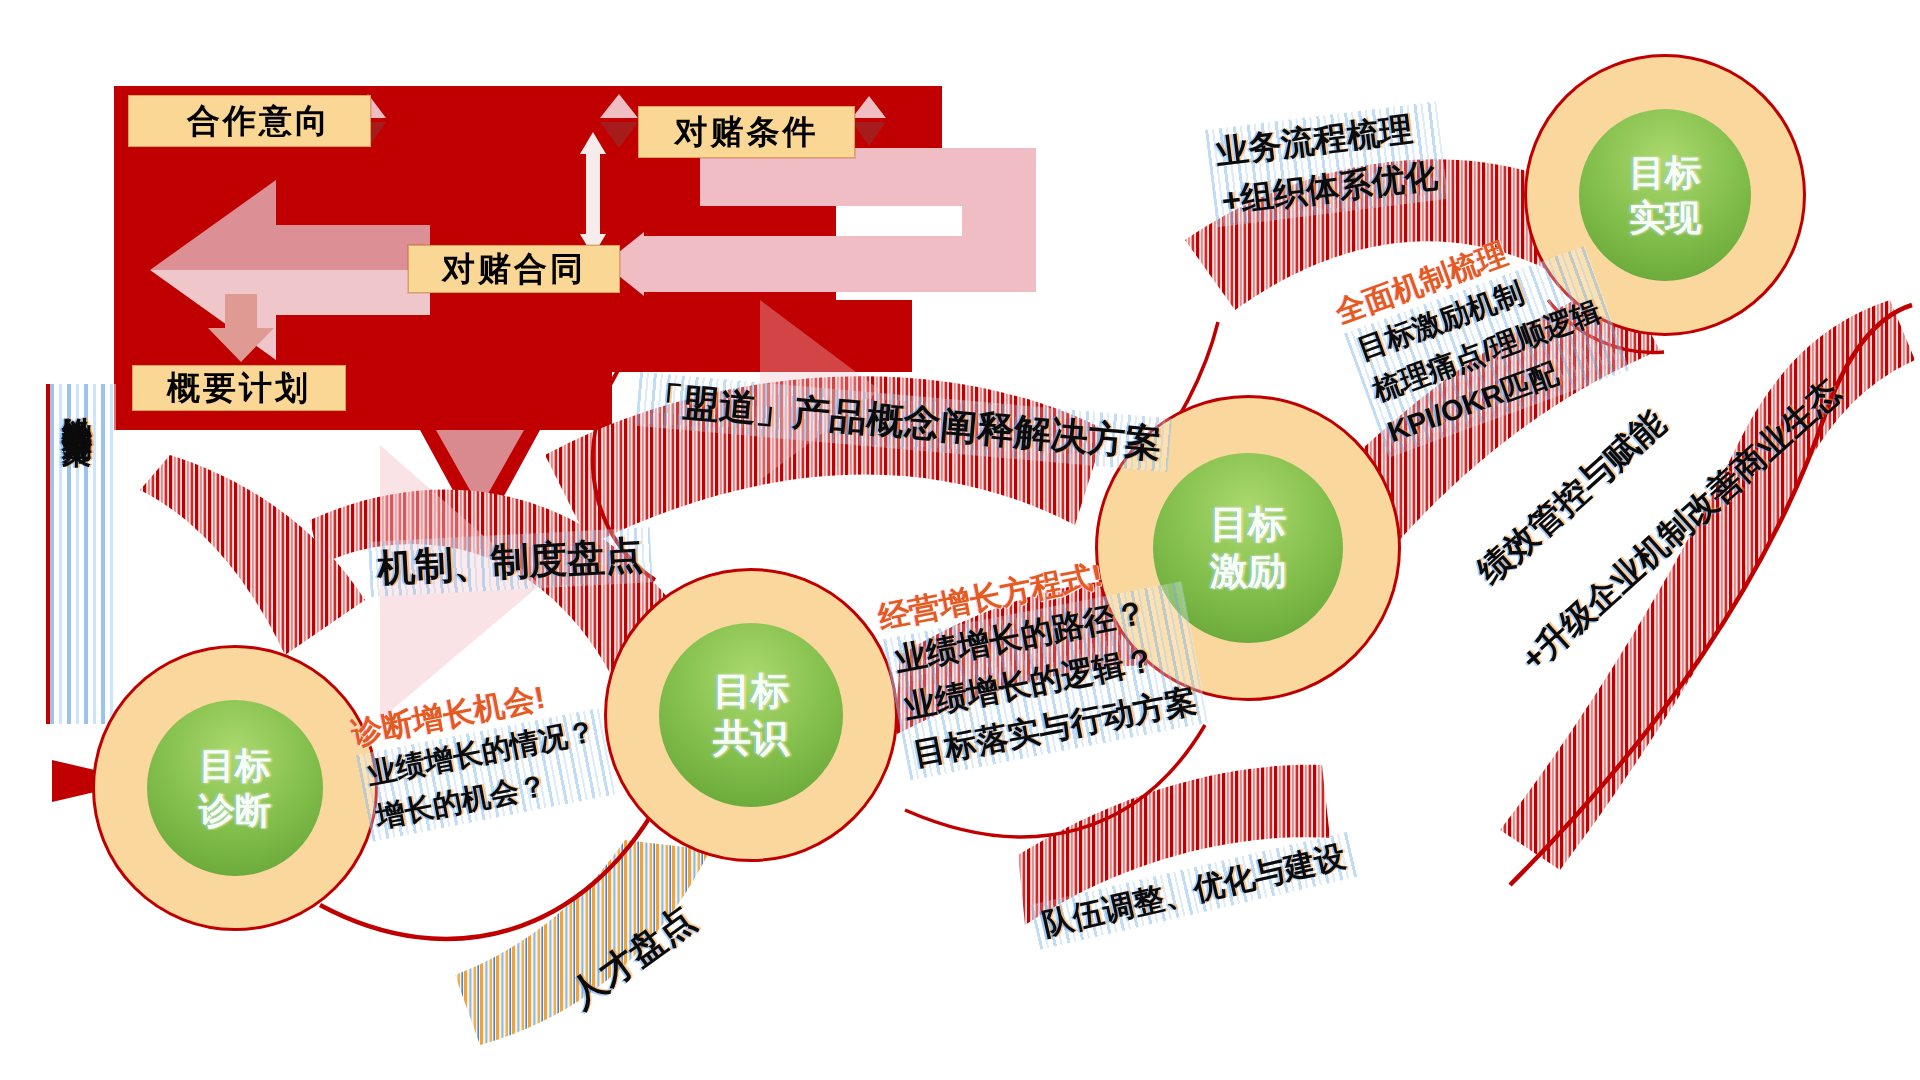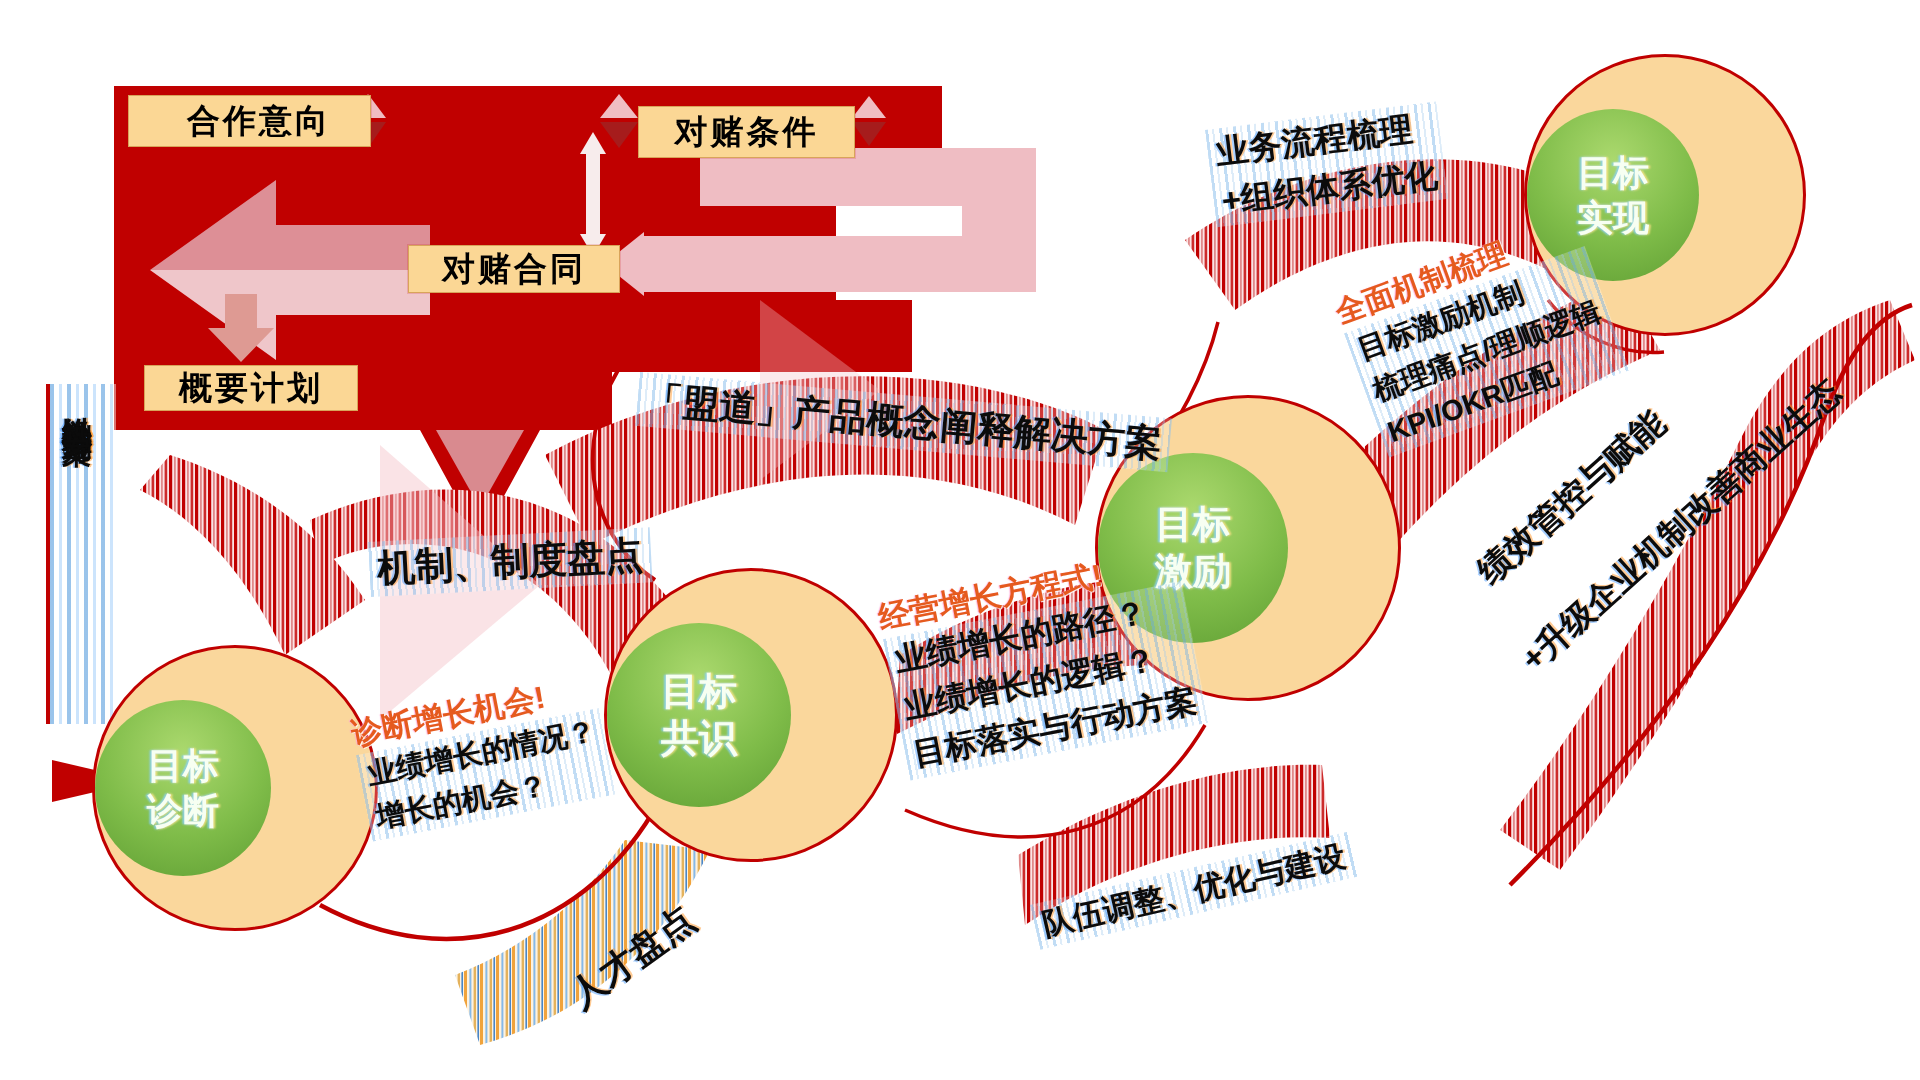--- a/index.html
+++ b/index.html
@@ -5,21 +5,21 @@
   html,body{margin:0;padding:0;background:#ffffff;}
   .stage{position:relative;width:1920px;height:1080px;overflow:hidden;background:#fff;
          font-family:"Liberation Sans","DejaVu Sans",sans-serif;}
   .stage svg.underlay{position:absolute;left:0;top:0;z-index:1;}
   
   .fbox{position:absolute;z-index:4;display:flex;align-items:center;justify-content:center;
         background:#FBD795;border:1px solid #D8A45A;color:#000;font-weight:700;
         font-size:33px;letter-spacing:3px;box-shadow:0 0 0 1px rgba(192,0,0,.15);}
   
   .circle{position:absolute;z-index:3;border-radius:50%;background:#FAD79C;
-          border:3px solid #C00000;display:flex;align-items:center;justify-content:flex-start;}
+          border:3px solid #C00000;display:flex;align-items:center;justify-content:center;}
   .green{border-radius:50%;display:flex;flex-direction:column;align-items:center;justify-content:center;
          background:radial-gradient(circle at 50% 30%,#ABD96E 0%,#7FBC49 55%,#5F9E33 100%);}
   .clabel span{display:block;text-align:center;color:#F7FFF2;font-weight:700;line-height:1.25;
          text-shadow:-2px 0 2px rgba(130,205,255,.75),2px 0 2px rgba(255,225,130,.75),0 0 3px rgba(255,255,255,.5);}
   
   .note{position:absolute;z-index:5;transform-origin:0 0;white-space:nowrap;}
   .stripebg{background:repeating-linear-gradient(90deg,rgba(142,192,236,.55) 0 3px,rgba(255,255,255,.28) 3px 7px,
             rgba(188,217,242,.5) 7px 9px,rgba(255,255,255,.22) 9px 14px);padding:2px 8px;}
   .blacktext{color:#0b0b0b;font-weight:700;
             text-shadow:-2px 0 0 rgba(80,160,255,.5),2px 0 0 rgba(255,150,40,.5);}
@@ -110,21 +110,21 @@
 
   <div class="fbox" style="left:128px;top:95px;width:222px;height:50px;padding-left:19px;">
     <span>合作意向</span>
     </div>
   <div class="fbox" style="left:638px;top:86px;width:215px;height:50px;margin-top:20px;">
     <span>对赌条件</span>
     </div>
   <div class="fbox" style="left:408px;top:245px;width:210px;height:46px;">
     <span>对赌合同</span>
     </div>
-  <div class="fbox" style="left:144px;top:365px;width:212px;height:44px;">
+  <div class="fbox" style="left:132px;top:365px;width:212px;height:44px;">
     <span>概要计划</span>
     </div>
 
   <div class="leftband" style="left:46px;top:384px;width:66px;height:340px;"></div>
   <div class="note vert blacktext" style="left:56px;top:392px;height:330px;font-size:30px;">以终为始倒推计划方案</div>
 
   <div class="circle" style="left:92px;top:645px;width:280px;height:280px;">
     <div class="green clabel" style="width:176px;height:176px;font-size:36px;">
       <span>目标</span>
       <span>诊断</span>

